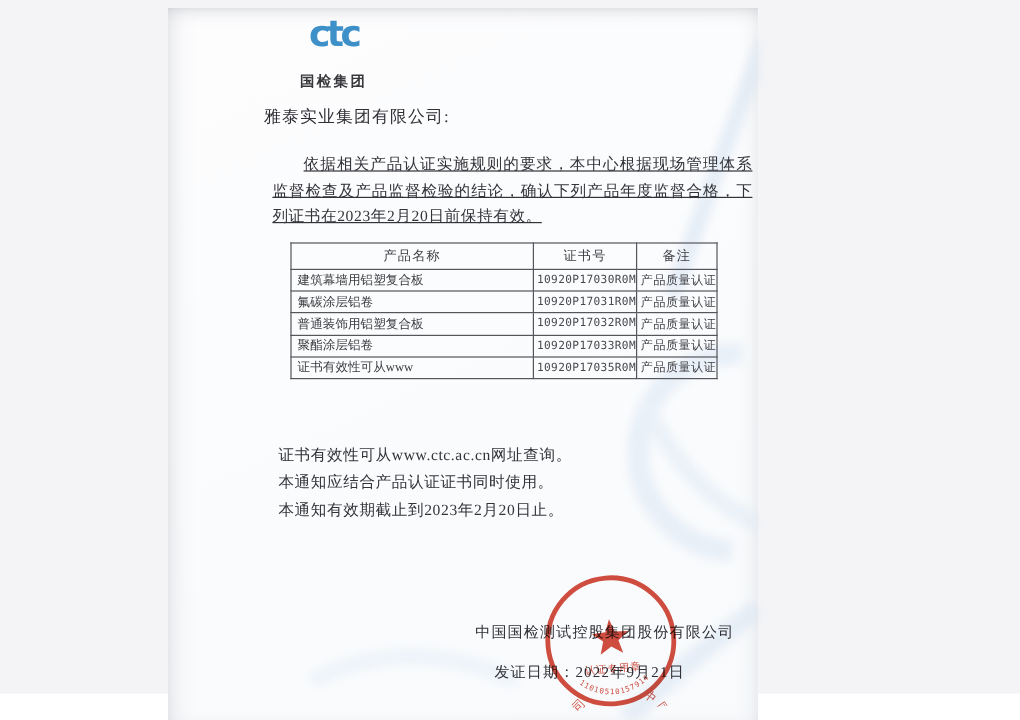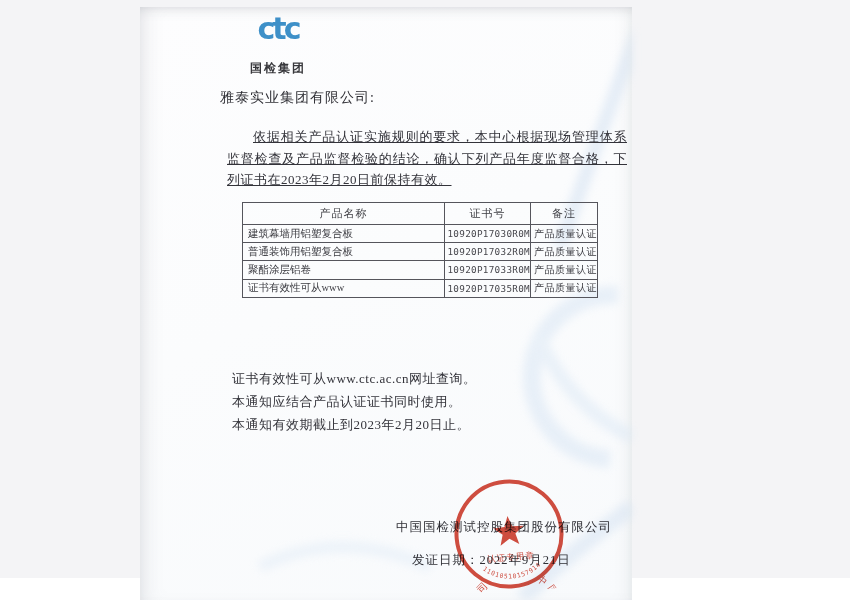--- a/index.html
+++ b/index.html
@@ -78,20 +78,25 @@
           <th>备注</th>
         </tr>
       </thead>
       <tbody>
         <tr>
           <td>建筑幕墙用铝塑复合板</td>
           <td class="c num">10920P17030R0M</td>
           <td class="c rmk">产品质量认证</td>
         </tr>
         <tr>
+          <td>氟碳涂层铝卷</td>
+          <td class="c num">10920P17031R0M</td>
+          <td class="c rmk">产品质量认证</td>
+        </tr>
+        <tr>
           <td>普通装饰用铝塑复合板</td>
           <td class="c num">10920P17032R0M</td>
           <td class="c rmk">产品质量认证</td>
         </tr>
         <tr>
           <td>聚酯涂层铝卷</td>
           <td class="c num">10920P17033R0M</td>
           <td class="c rmk">产品质量认证</td>
         </tr>
         <tr>

